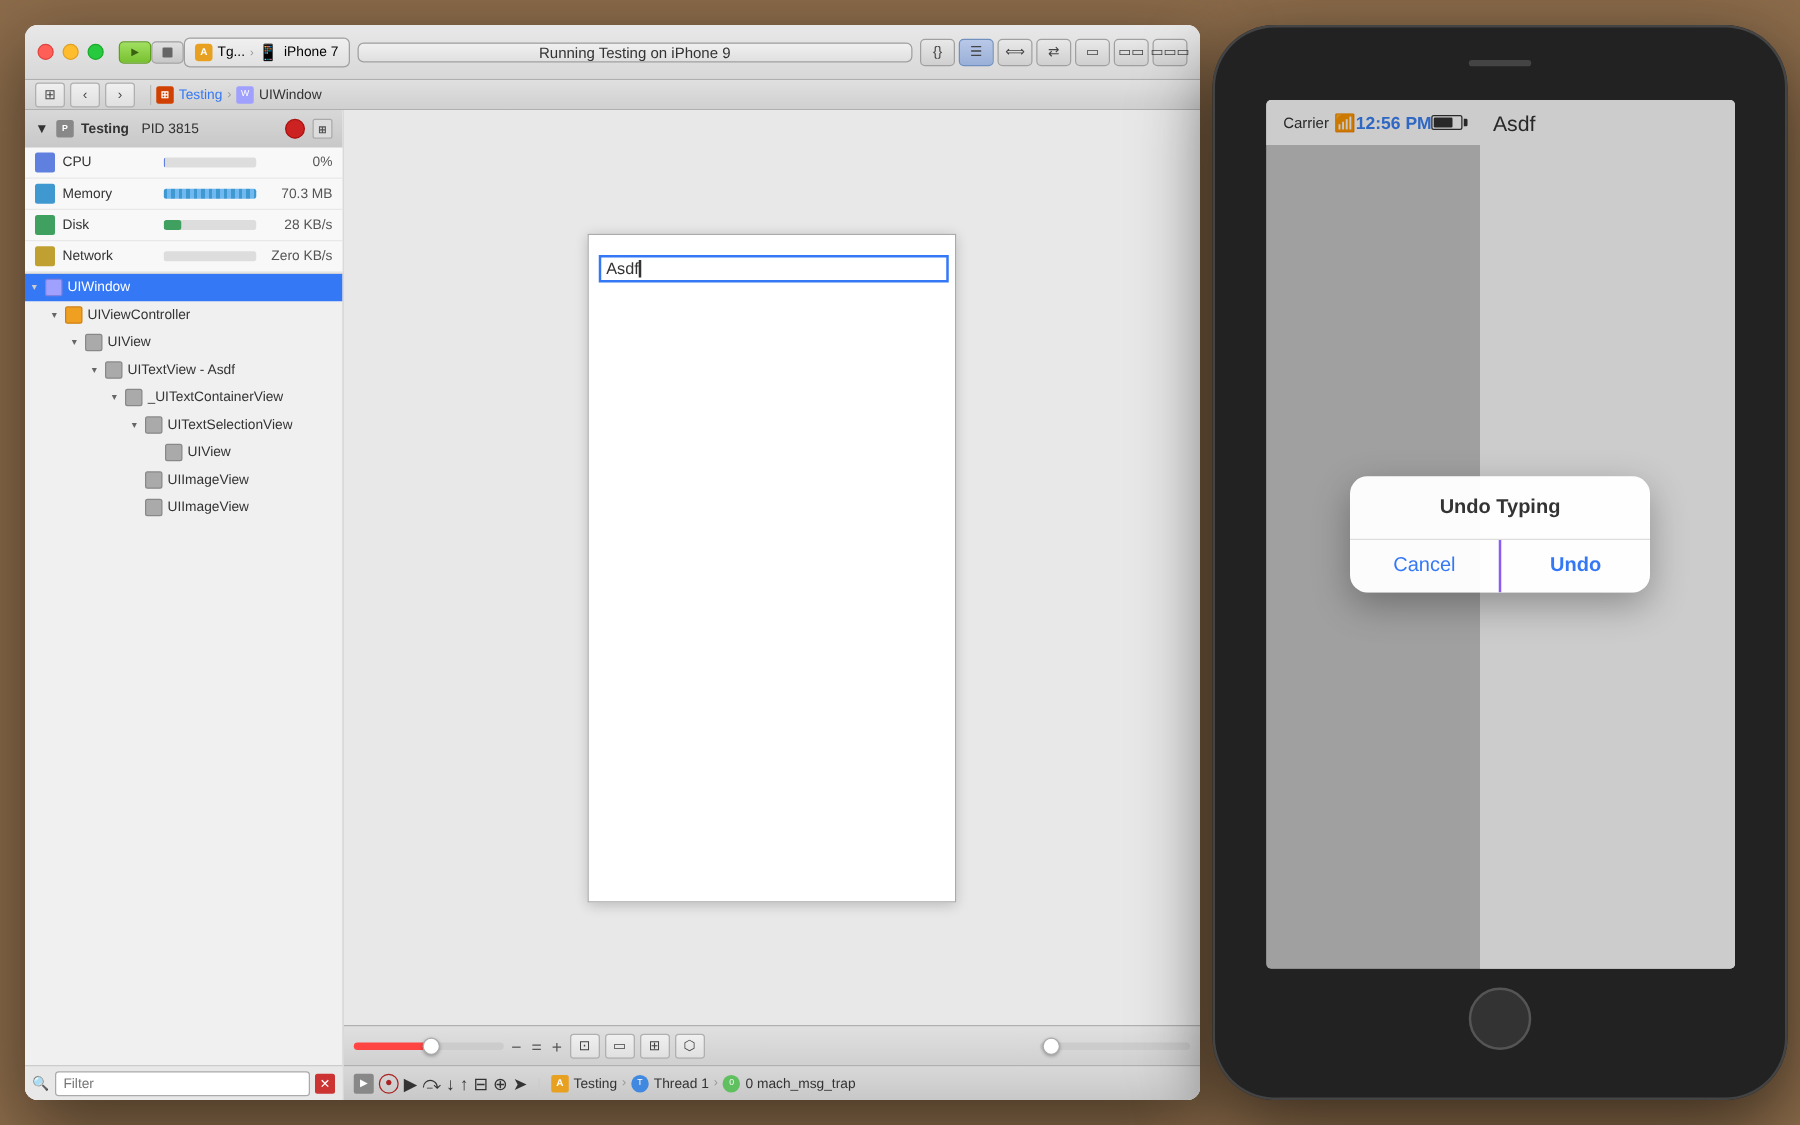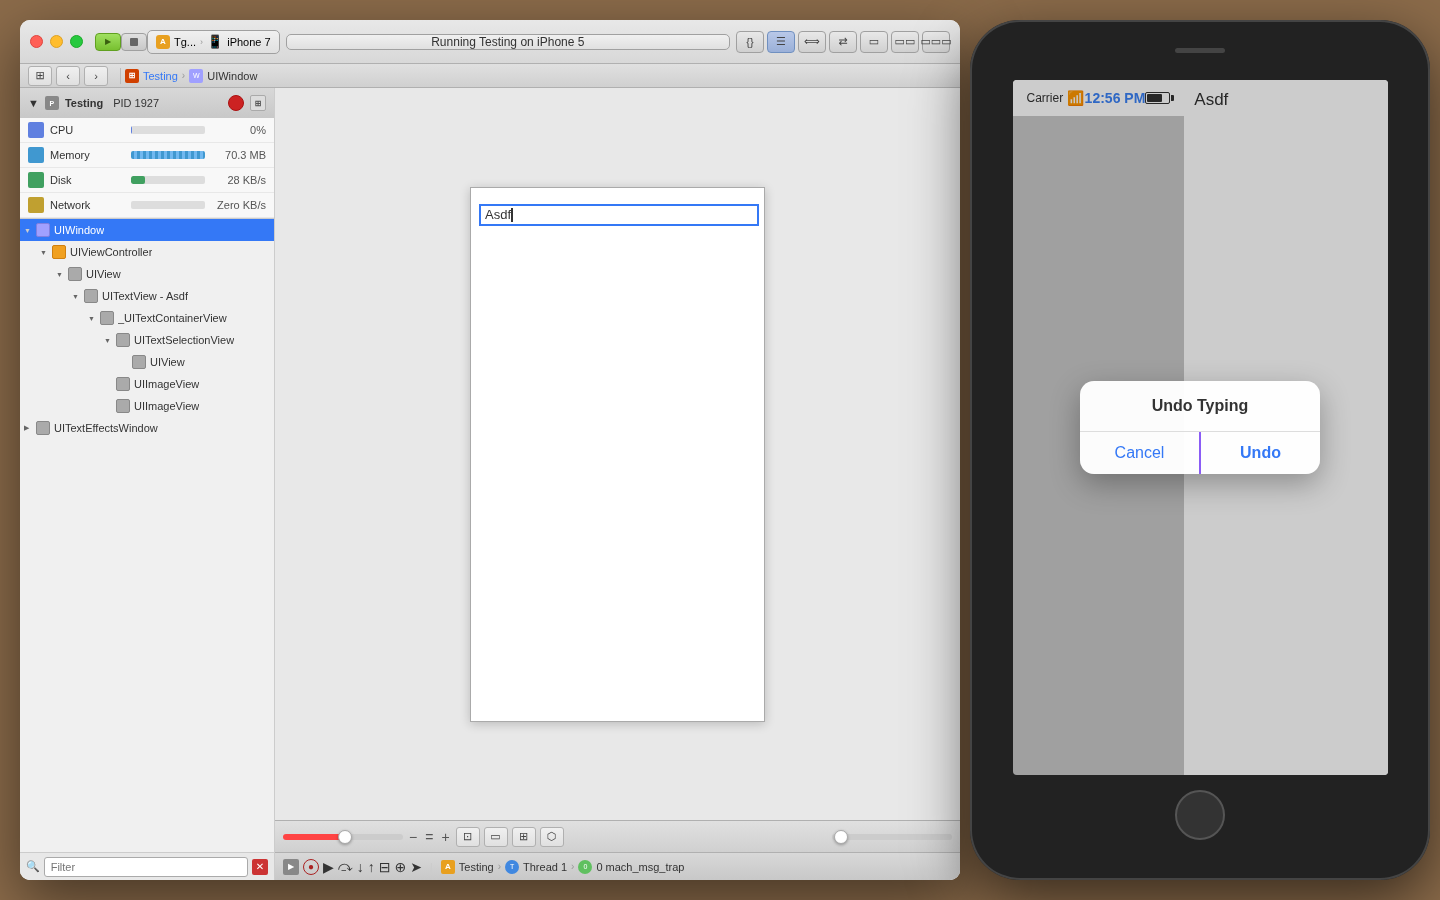--- a/index.html
+++ b/index.html
@@ -675,21 +675,21 @@
 
     <div class="scheme-selector">
       <div class="scheme-icon">A</div>
       <span>Tg...</span>
       <span style="color:#999;font-size:9px;">›</span>
       <span style="font-size:13px;">📱</span>
       <span>iPhone 7</span>
     </div>
 
     <div class="status-bar">
-      <span>Running Testing on iPhone 5</span>
+      <span>Running Testing on iPhone 9</span>
     </div>
 
     <div class="toolbar-right">
       <div class="toolbar-btn">{}</div>
       <div class="toolbar-btn active">☰</div>
       <div class="toolbar-btn">⟺</div>
       <div class="toolbar-btn">⇄</div>
       <div class="toolbar-btn">▭</div>
       <div class="toolbar-btn">▭▭</div>
       <div class="toolbar-btn">▭▭▭</div>
@@ -713,21 +713,21 @@
 
   <div class="main-content">
 
     <div class="left-panel">
 
       <div class="debug-section">
         <div class="debug-header">
           <span style="cursor:pointer;">▼</span>
           <div class="process-icon">P</div>
           <span>Testing</span>
-          <span style="font-weight:normal;margin-left:4px;">PID <span>1927</span></span>
+          <span style="font-weight:normal;margin-left:4px;">PID <span>3815</span></span>
           <div class="stop-record-btn"></div>
           <div class="copy-btn">⊞</div>
         </div>
 
         <div class="debug-metric">
           <div class="metric-icon cpu"></div>
           <span class="metric-label">CPU</span>
           <div class="metric-bar-area">
             <div class="metric-bar cpu-bar"></div>
           </div>
@@ -810,25 +810,20 @@
           <div class="tree-node-icon icon-view"></div>
           <span class="tree-label">UIImageView</span>
         </div>
 
         <div class="tree-item" style="padding-left:84px;">
           <span class="tree-triangle" style="visibility:hidden;">▶</span>
           <div class="tree-node-icon icon-view"></div>
           <span class="tree-label">UIImageView</span>
         </div>
 
-        <div class="tree-item" style="padding-left:4px;">
-          <span class="tree-triangle">▶</span>
-          <div class="tree-node-icon icon-view"></div>
-          <span class="tree-label">UITextEffectsWindow</span>
-        </div>
 
       </div>
 
       <div class="filter-bar">
         <span style="font-size:11px;color:#888;">🔍</span>
         <input class="filter-input" type="text" placeholder="Filter" style="">
         <div class="filter-clear">✕</div>
       </div>
     </div>
 

